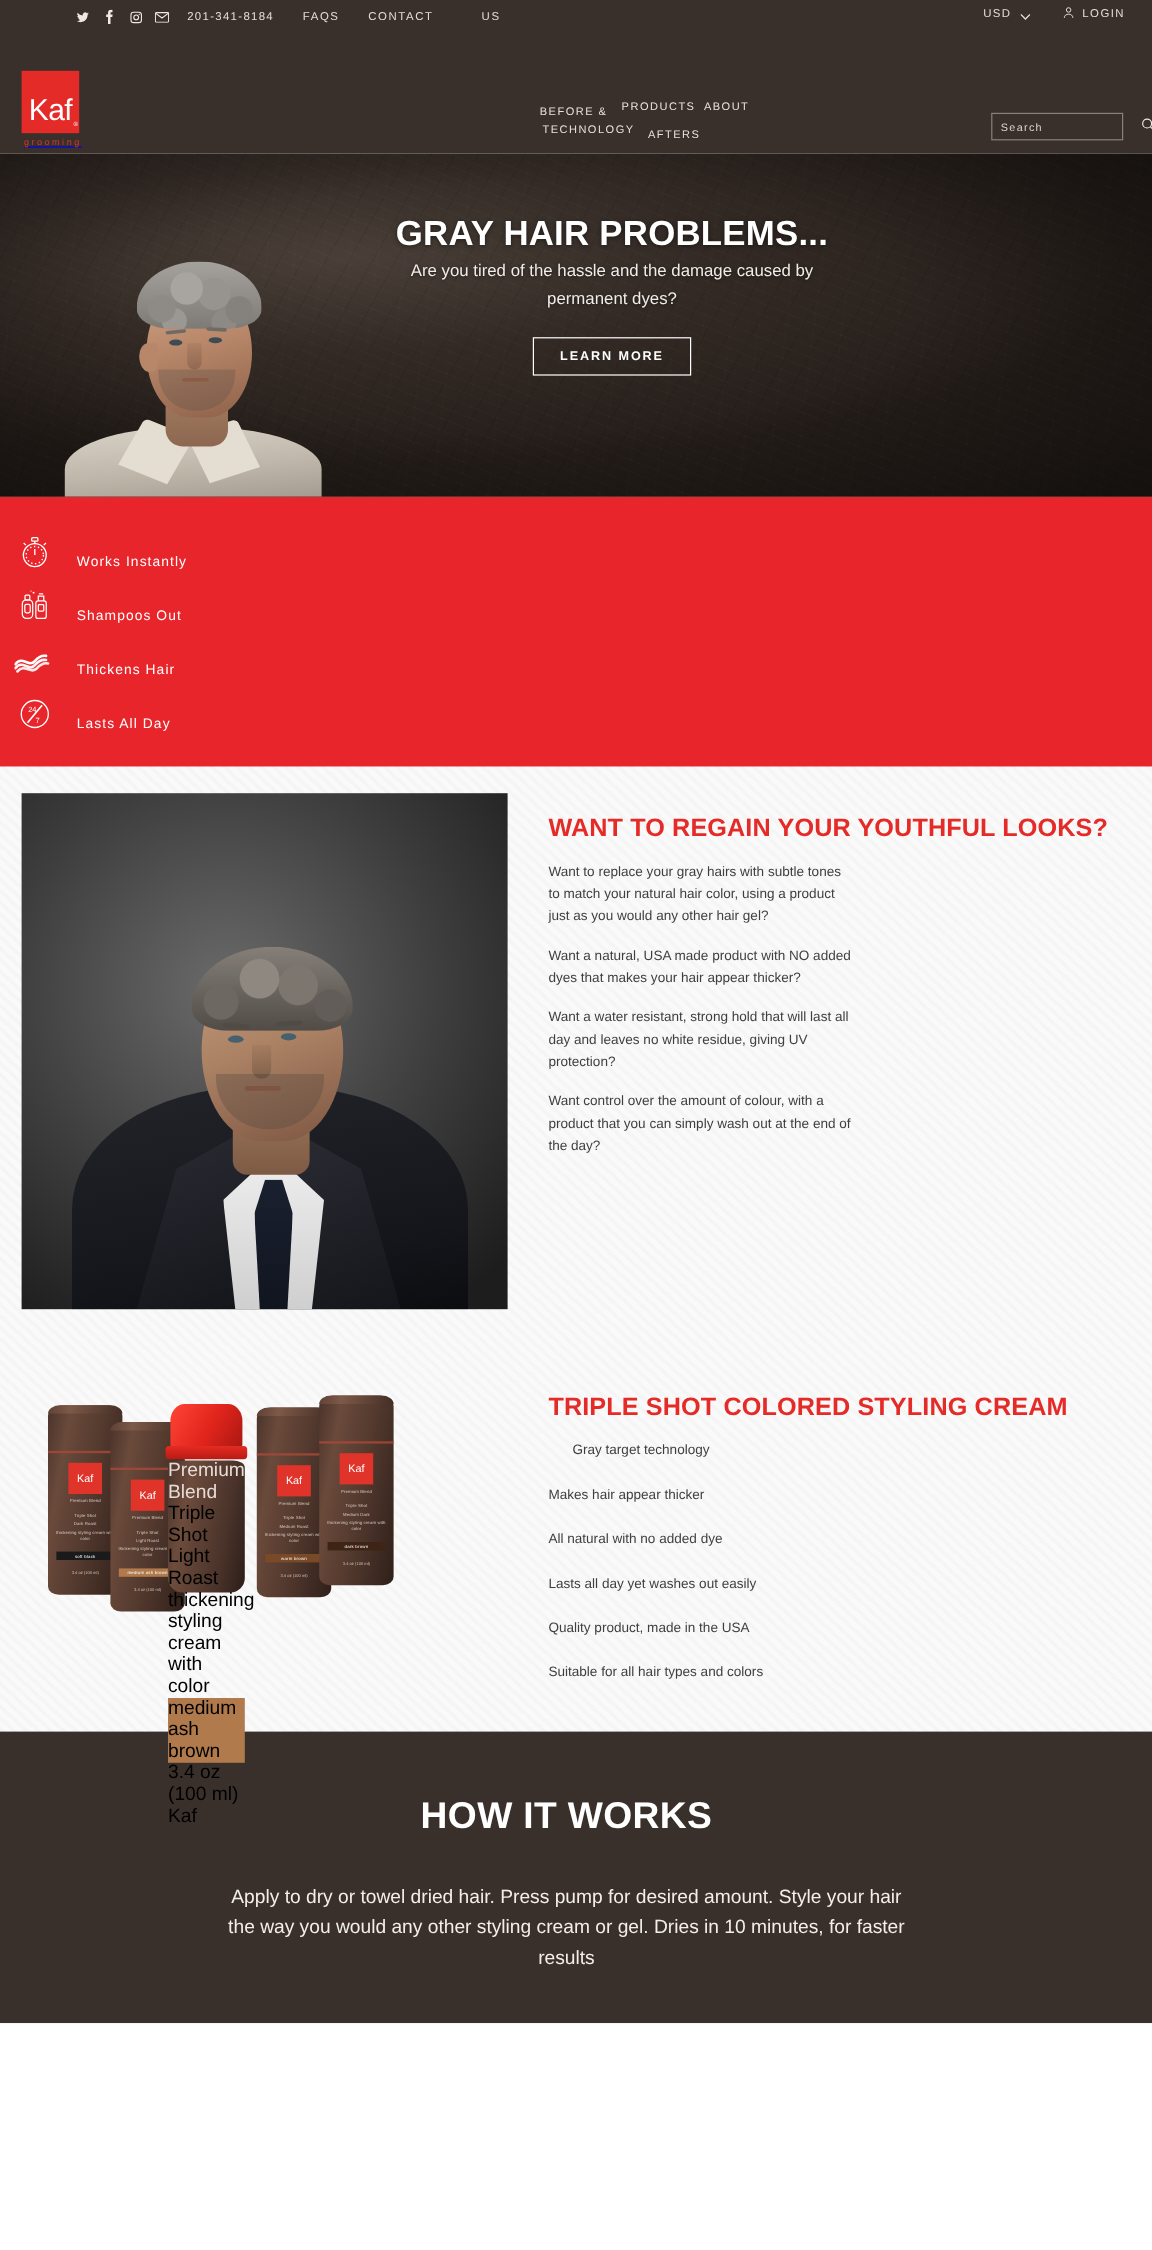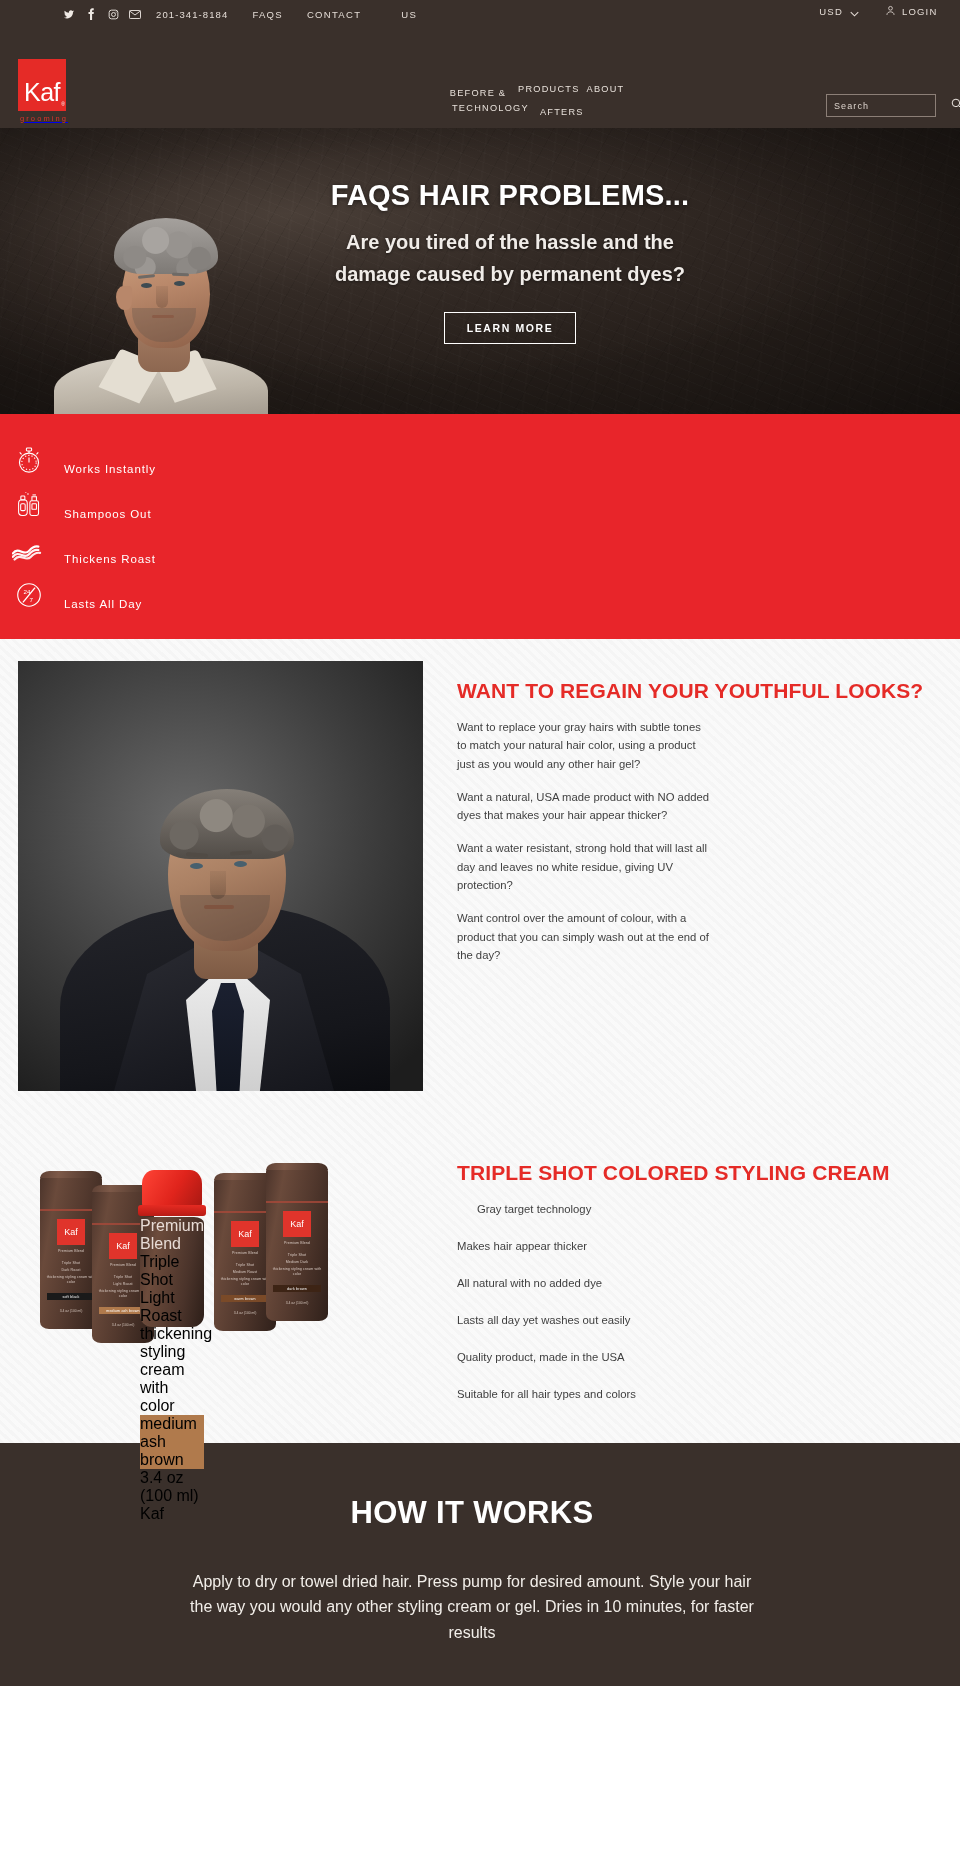--- a/index.html
+++ b/index.html
@@ -301,24 +301,24 @@
   .hero-h1 {
     color: #fff;
     font-size: 29px;
     font-weight: bold;
     line-height: 1.18;
     letter-spacing: 0.2px;
     text-shadow: 0 1px 4px rgba(0,0,0,0.5);
   }
   .hero-sub {
     color: #f0ece8;
-    font-size: 20px;
+    font-size: 14px;
     line-height: 1.6;
-    margin-top: 14px;
-    font-weight: 700;
+    margin-top: 2px;
+    font-weight: 400;
     text-shadow: 0 1px 3px rgba(0,0,0,0.5);
   }
   .hero-btn {
     display: inline-block;
     margin-top: 22px;
     padding: 9px 22px;
     border: 1px solid #fff;
     color: #fff;
     font-size: 10.5px;
     letter-spacing: 1.6px;
@@ -714,21 +714,21 @@
     <div class="hm-hair"></div>
     <div class="hm-brow l"></div>
     <div class="hm-brow r"></div>
     <div class="hm-eye l"></div>
     <div class="hm-eye r"></div>
     <div class="hm-nose"></div>
     <div class="hm-mouth"></div>
   </div>
 
   <div class="hero-copy">
-    <div class="hero-h1">FAQS HAIR PROBLEMS...</div>
+    <div class="hero-h1">GRAY HAIR PROBLEMS...</div>
     <div class="hero-sub">Are you tired of the hassle and the damage caused by permanent dyes?</div>
     <button class="hero-btn">LEARN MORE</button>
   </div>
 </div>
 
 <div class="features">
 
   <div class="feat-row">
     <div class="feat-icon">
       <svg width="26" height="28" viewBox="0 0 30 32" fill="none" stroke="currentColor" stroke-width="1.3">
@@ -761,21 +761,21 @@
   </div>
 
   <div class="feat-row">
     <div class="feat-icon">
       <svg width="34" height="22" viewBox="0 0 40 24" fill="none" stroke="currentColor" stroke-width="2.6" stroke-linecap="round">
         <path d="M1 16c7-9 13 4 19-3 4-4.6 8-5.6 11-5"></path>
         <path d="M1 20c7-9 13 4 19-3 4-4.6 8-5.6 11-5" opacity="0.95"></path>
         <path d="M3 23.2c7-8.4 13 3.4 19-3 4-4.4 8-5.4 11-4.8" opacity="0.9"></path>
       </svg>
     </div>
-    <div class="feat-label">Thickens Roast</div>
+    <div class="feat-label">Thickens Hair</div>
   </div>
 
   <div class="feat-row">
     <div class="feat-icon">
       <svg width="26" height="26" viewBox="0 0 30 30" fill="none" stroke="currentColor" stroke-width="1.3">
         <circle cx="15" cy="15" r="13"></circle>
         <path d="M22 6.5 8 23.5" stroke-width="1.6"></path>
         <text x="8.6" y="13.4" font-size="7.2" fill="currentColor" stroke="none" font-family="Liberation Sans, sans-serif">24</text>
         <text x="15.6" y="23.2" font-size="7.2" fill="currentColor" stroke="none" font-family="Liberation Sans, sans-serif">7</text>
       </svg>

